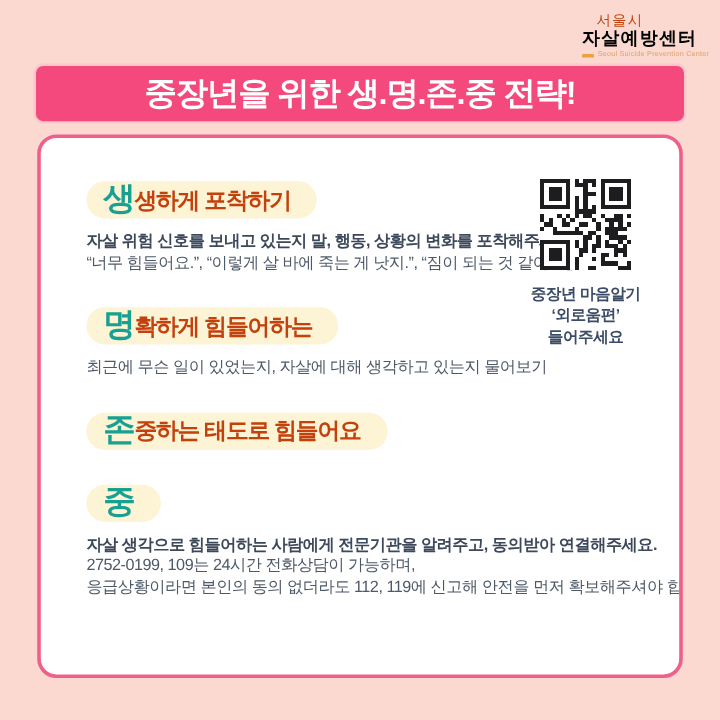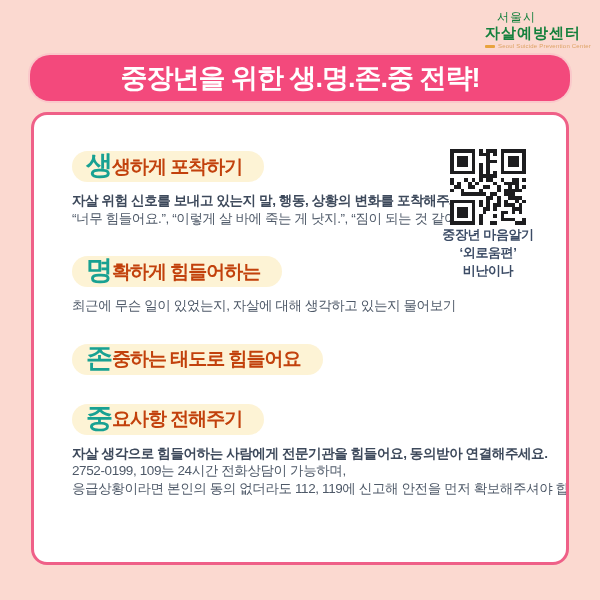--- a/index.html
+++ b/index.html
@@ -3,29 +3,29 @@
 <meta charset="utf-8">
 <style>
   html,body{margin:0;padding:0;}
   body{
     width:600px;height:600px;position:relative;overflow:hidden;
     background:#fbd9d0;
     font-family:"Liberation Sans","DejaVu Sans",sans-serif;
   }
   
   .logo{position:absolute;top:11px;right:9px;line-height:1.05;}
-  .logo-city{font-size:12px;color:#15803d;margin-left:12px;letter-spacing:1px;}
-  .logo-name{font-size:15px;color:#15803d;font-weight:bold;letter-spacing:1px;margin-top:1px;}
+  .logo-city{font-size:12px;color:#c2410c;margin-left:12px;letter-spacing:1px;}
+  .logo-name{font-size:15px;color:#000000;font-weight:bold;letter-spacing:1px;margin-top:1px;}
   .logo-tagline{display:flex;align-items:center;justify-content:flex-end;margin-top:3px;}
   .logo-dash{display:inline-block;width:10px;height:3px;background:#e8a33e;margin-right:3px;border-radius:1px;}
   .logo-tagline span.txt{font-size:6px;color:#dda265;letter-spacing:.2px;}
   
   .banner{
     position:absolute;left:30px;right:30px;top:55px;height:46px;
-    background:#f3497c;border-radius:20px;
+    background:#f3497c;border-radius:6px;
     display:flex;align-items:center;justify-content:center;
     box-shadow:0 0 0 2px rgba(249,179,196,.45);
   }
   .banner-title{
     color:#ffffff;font-size:27px;font-weight:bold;letter-spacing:-1px;white-space:nowrap;
   }
   
   .card{
     position:absolute;left:31px;right:31px;top:112px;bottom:35px;
     background:#ffffff;border:3px solid #ef6088;border-radius:16px;
@@ -45,21 +45,21 @@
   }
   .body-lines{margin-top:10px;}
   .line{font-size:13.5px;line-height:17.5px;color:#4e5968;letter-spacing:-0.4px;white-space:nowrap;}
   .line.bold{font-weight:bold;color:#3d495b;}
   
   .qr-block{
     position:absolute;top:34px;right:22px;width:112px;
     display:flex;flex-direction:column;align-items:center;
   }
   .qr-frame{width:76px;height:76px;background:#fff;}
-  .qr-caption{margin-top:1px;text-align:center;}
+  .qr-caption{margin-top:11px;text-align:center;}
   .qr-caption div{
     font-size:13px;font-weight:bold;color:#3c4c66;line-height:18px;
     letter-spacing:-0.4px;white-space:nowrap;
   }
 </style>
 </head>
 <body>
 
 <div class="logo">
   <div class="logo-city">서울시</div>
@@ -100,24 +100,23 @@
   <div class="section">
     <div class="pill">
       <span class="initial">존</span>
         <span class="rest">중하는 태도로 힘들어요</span>
     </div>
   </div>
 
   <div class="section">
     <div class="pill">
       <span class="initial">중</span>
-        <span class="rest">요사항 전해주기</span>
     </div>
     <div class="body-lines">
-      <div class="line bold">자살 생각으로 힘들어하는 사람에게 전문기관을 힘들어요, 동의받아 연결해주세요.</div>
+      <div class="line bold">자살 생각으로 힘들어하는 사람에게 전문기관을 알려주고, 동의받아 연결해주세요.</div>
       <div class="line">2752-0199, 109는 24시간 전화상담이 가능하며,</div>
       <div class="line">응급상황이라면 본인의 동의 없더라도 112, 119에 신고해 안전을 먼저 확보해주셔야 합니다.</div>
     </div>
   </div>
 
   <div class="qr-block">
     <div class="qr-frame">
       <svg id="qr-svg" viewBox="0 0 21 21" width="76" height="76" shape-rendering="crispEdges">
           <rect x="0" y="0" width="7" height="7" fill="#1d1d1f"></rect>
           <rect x="1" y="1" width="5" height="5" fill="#fff"></rect>
@@ -247,17 +246,17 @@
           <rect x="11" y="20" width="1" height="1" fill="#1d1d1f"></rect>
           <rect x="12" y="20" width="1" height="1" fill="#1d1d1f"></rect>
           <rect x="18" y="20" width="1" height="1" fill="#1d1d1f"></rect>
           <rect x="19" y="20" width="1" height="1" fill="#1d1d1f"></rect>
           <rect x="20" y="20" width="1" height="1" fill="#1d1d1f"></rect>
         </svg>
     </div>
     <div class="qr-caption">
       <div>중장년 마음알기</div>
       <div>‘외로움편’</div>
-      <div>비난이나</div>
+      <div>들어주세요</div>
     </div>
   </div>
 
 </div>
 
 </body></html>

